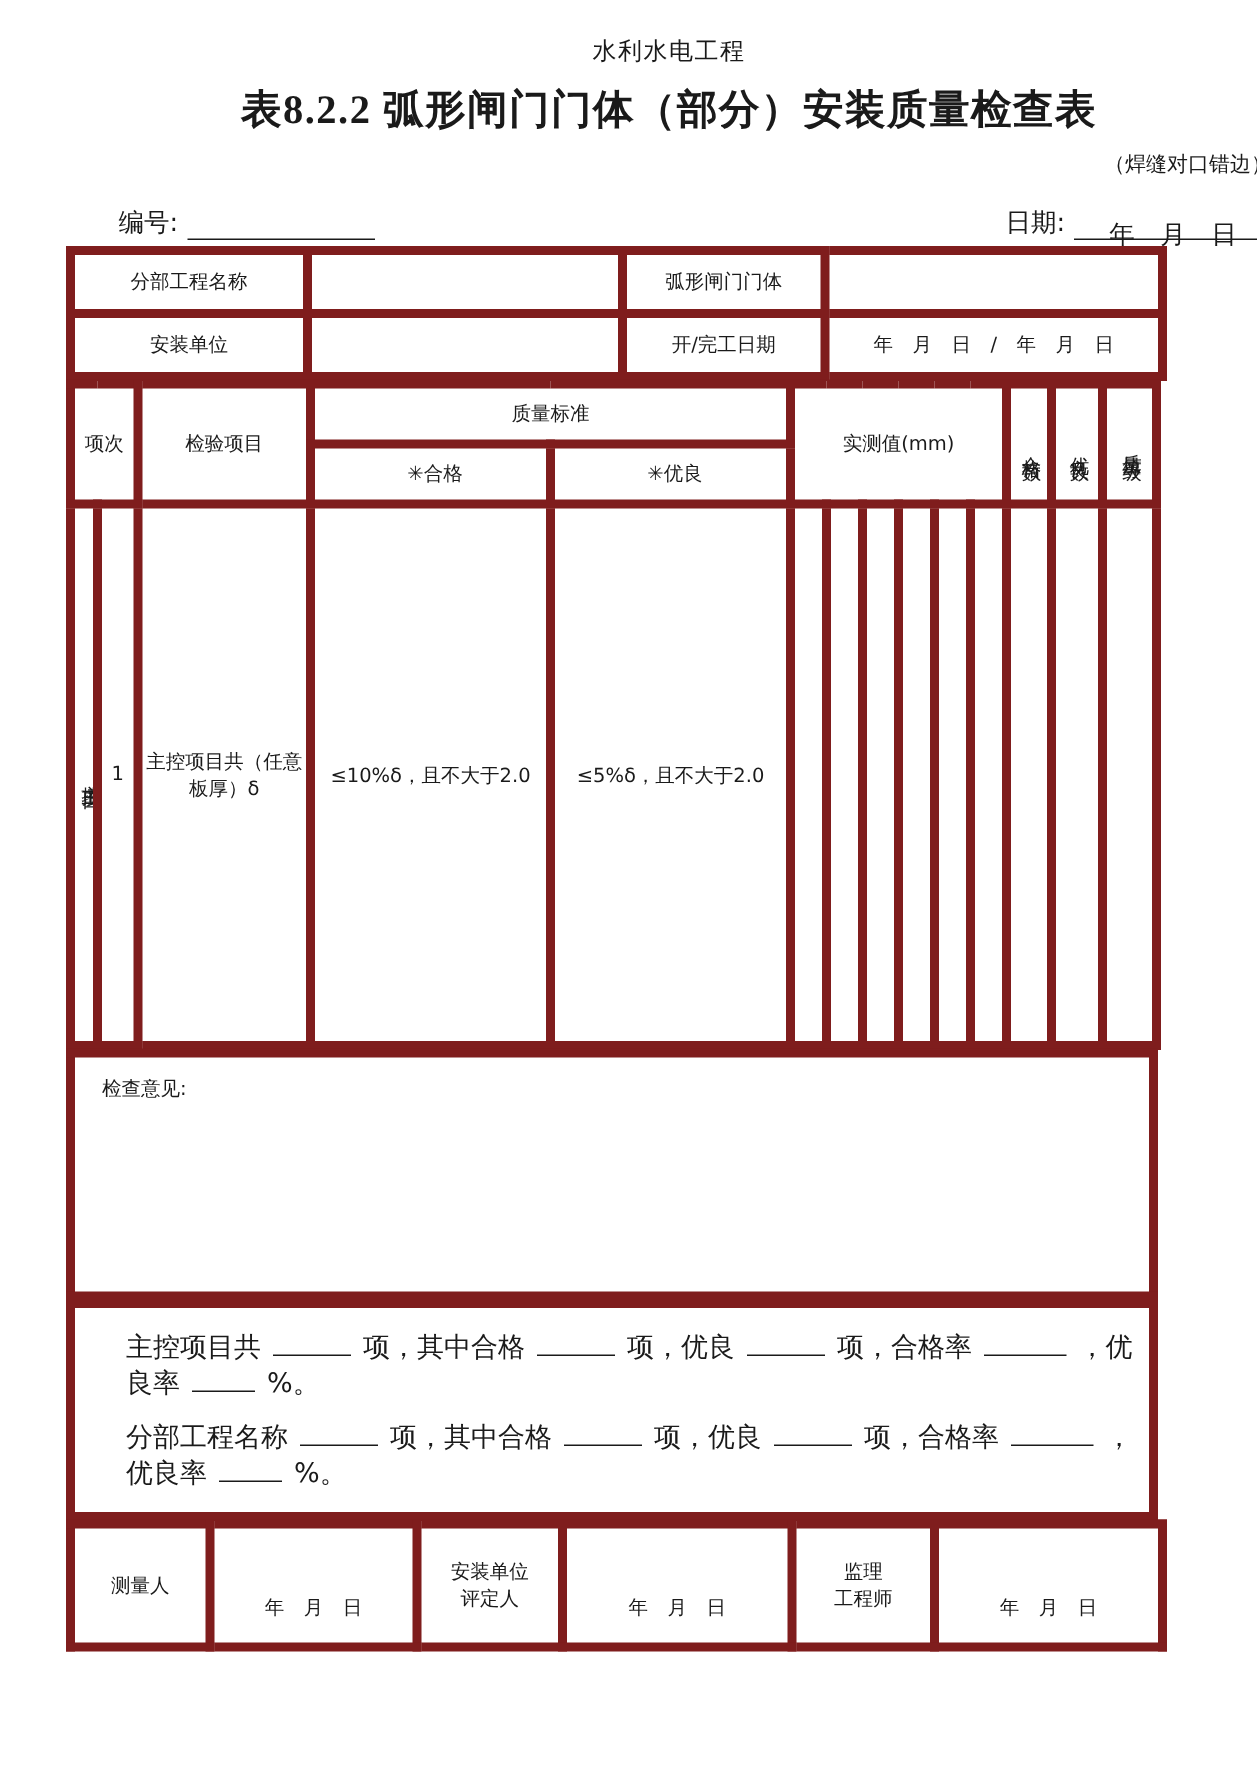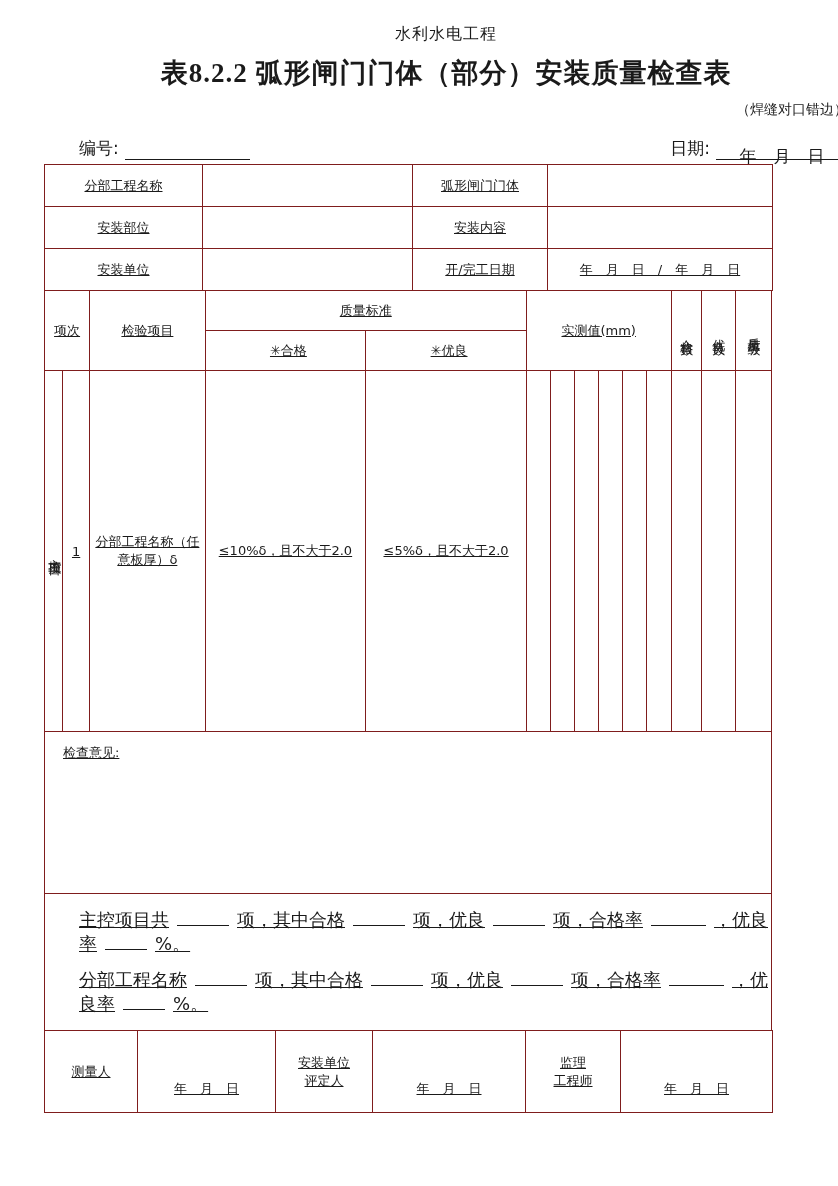--- a/index.html
+++ b/index.html
@@ -20,21 +20,21 @@
   
   .serial-row { display: flex; justify-content: space-between; align-items: center; margin-top: 18px; margin-bottom: 5px; font-size: 17px; }
   .serial-left  { padding-left: 35px; display: flex; align-items: flex-end; }
   .serial-right { display: flex; align-items: flex-end; }
   .blankline { display: inline-block; border-bottom: 1px solid #1a1a1a; height: 15px; margin-left: 6px; }
   .serial-blank { width: 125px; }
   .date-blank { width: 132px; text-align: center; white-space: pre; }
 
   
   table { border-collapse: collapse; table-layout: fixed; width: 728px; margin-top: -1px; }
-  td { border: 1px solid #7f1d1d; font-size: 13px; text-align: center; vertical-align: middle; padding: 2px; overflow: hidden; text-decoration: underline; }
+  td { border: 6px solid #7f1d1d; font-size: 13px; text-align: center; vertical-align: middle; padding: 2px; overflow: hidden; }
   .outer { border: 1px solid #1f1f1f; }
 
   .left-pad { text-align: center; padding-left: 8px; }
   .top-left { text-align: left; vertical-align: top; padding: 12px 0 0 18px; }
   .pre { white-space: pre; }
   .pre-line { white-space: pre-line; }
 
   .vert {
     writing-mode: vertical-rl;
     text-orientation: upright;
@@ -80,26 +80,20 @@
         <col style="width:225px">
       </colgroup>
     <tbody>
         <tr style="height:42px">
       <td>分部工程名称</td>
       <td></td>
       <td>弧形闸门门体</td>
       <td></td>
     </tr>
     <tr style="height:42px">
-      <td>安装部位</td>
-      <td></td>
-      <td>安装内容</td>
-      <td></td>
-    </tr>
-    <tr style="height:42px">
       <td>安装单位</td>
       <td></td>
       <td>开/完工日期</td>
       <td class="pre">年　月　日　/　年　月　日</td>
     </tr>
   </tbody>
     </table>
 
   <table class="outer">
     <colgroup>
@@ -128,21 +122,21 @@
       <td rowspan="2"><span class="vert">优良数</span></td>
       <td rowspan="2"><span class="vert">质量等级</span></td>
     </tr>
     <tr style="height:40px">
       <td class="left-pad">✳合格</td>
       <td class="left-pad">✳优良</td>
     </tr>
     <tr style="height:361px">
       <td><span class="vert">主控项目</span></td>
       <td>1</td>
-      <td>分部工程名称（任意板厚）δ</td>
+      <td>主控项目共（任意板厚）δ</td>
       <td>≤10%δ，且不大于2.0</td>
       <td>≤5%δ，且不大于2.0</td>
       <td></td>
       <td></td>
       <td></td>
       <td></td>
       <td></td>
       <td></td>
       <td></td>
       <td></td>

